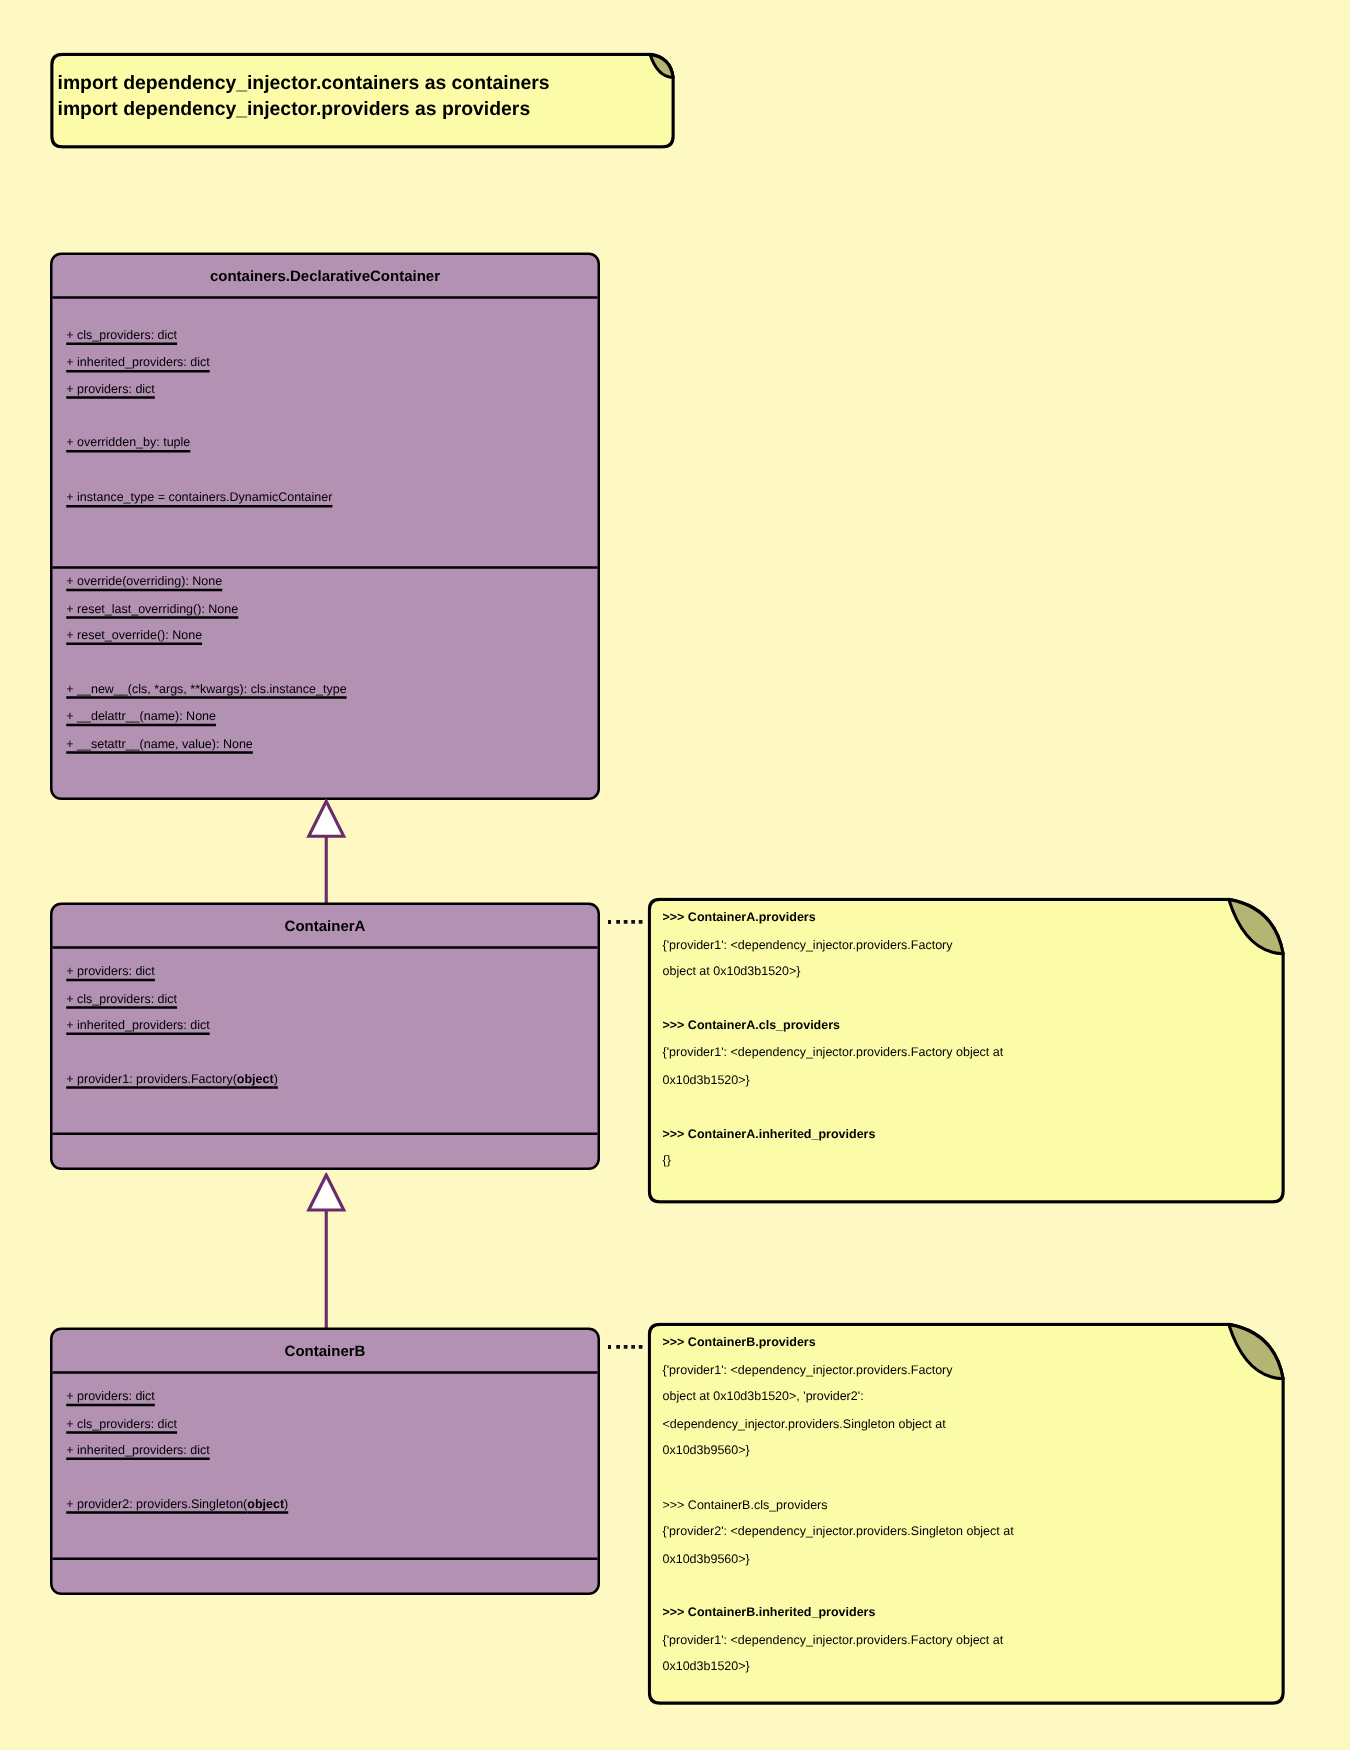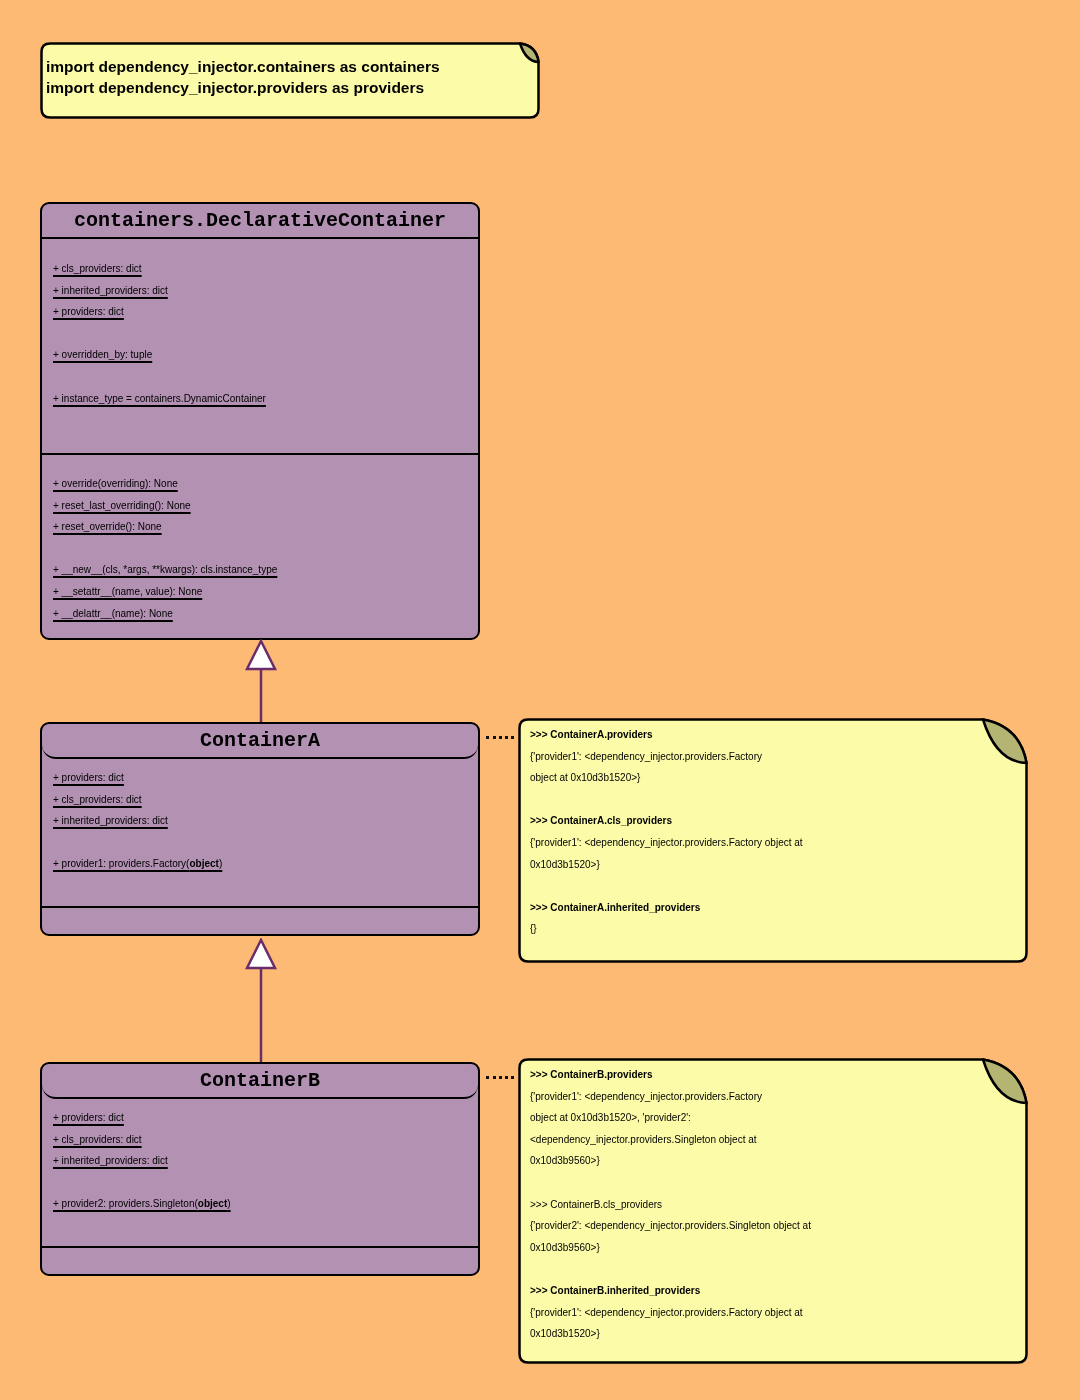--- a/index.html
+++ b/index.html
@@ -4,47 +4,47 @@
 <style>
   :root{
     --class-fill:#B291B2;
     --note-fill:#FCFCA8;
     --fold-fill:#B5B573;
     --arrow:#6A2C6A;
     --border:#000000;
   }
   html,body{margin:0;padding:0;}
   body{background:#ffffff;font-family:"Liberation Sans",sans-serif;color:#000;}
-  .canvas{position:relative;width:1080px;height:1400px;background:#fdba74;overflow:hidden;}
+  .canvas{position:relative;width:1080px;height:1400px;background:#fef9c3;overflow:hidden;}
 
   
   .note{position:absolute;}
   .note-bg{position:absolute;left:0;top:0;}
   .note-text{position:relative;padding:6px 12px;}
   .note .row{font-size:10px;line-height:21.6px;min-height:21.6px;white-space:nowrap;}
   #note-top .row{font-size:15.5px;line-height:21px;min-height:21px;font-weight:bold;}
   #note-top .note-text{padding:14px 6px;}
 
   
   .uml-class{position:absolute;background:var(--class-fill);
     border:2px solid var(--border);border-radius:9px;box-sizing:border-box;
     display:flex;flex-direction:column;}
   .uml-title{height:33px;display:flex;align-items:center;justify-content:center;
-    font-weight:bold;font-size:20px;border-bottom:2px solid var(--border);flex:0 0 auto;font-family:Liberation Mono, monospace;}
+    font-weight:bold;font-size:12px;border-bottom:2px solid var(--border);flex:0 0 auto;}
   .uml-compart{box-sizing:border-box;overflow:hidden;}
   .uml-compart .row{font-size:10px;line-height:21.6px;min-height:21.6px;white-space:nowrap;}
   .row.u{text-decoration:underline;text-decoration-thickness:1.5px;text-underline-offset:3px;}
   #class-0 .attrs{height:216px;border-bottom:2px solid var(--border);padding:19px 11px;}
-  #class-0 .methods{flex:1;padding:18px 11px;}
+  #class-0 .methods{flex:1;padding:0 11px;}
   #class-1 .attrs,#class-2 .attrs{height:147px;padding:8px 11px;}
   .uml-extra{flex:1;border-top:2px solid var(--border);}
   #class-0{left:40px;top:202px;width:440px;height:438px;}
   #class-1{left:40px;top:722px;width:440px;height:214px;}
   #class-2{left:40px;top:1062px;width:440px;height:214px;}
-  #class-1 .uml-title,#class-2 .uml-title{height:33px;border-radius:14px;}
+  #class-1 .uml-title,#class-2 .uml-title{height:33px;}
 
   
   .arrow-svg{position:absolute;}
   #arrow-0{left:243px;top:639px;}
   #arrow-1{left:243px;top:938px;}
   .arrow-line{stroke:var(--arrow);stroke-width:2.5;fill:none;}
   .arrow-head{stroke:var(--arrow);stroke-width:2.5;fill:#ffffff;stroke-linejoin:miter;}
 
   
   .dots{position:absolute;width:28px;height:0;border-top:3px dotted #111;}
@@ -81,22 +81,22 @@
         <div class="row u"><span>+ overridden_by: tuple</span></div>
         <div class="row"></div>
         <div class="row u"><span>+ instance_type = containers.DynamicContainer</span></div>
       </div>
     <div class="uml-compart methods">
         <div class="row u"><span>+ override(overriding): None</span></div>
         <div class="row u"><span>+ reset_last_overriding(): None</span></div>
         <div class="row u"><span>+ reset_override(): None</span></div>
         <div class="row"></div>
         <div class="row u"><span>+ __new__(cls, *args, **kwargs): cls.instance_type</span></div>
+        <div class="row u"><span>+ __delattr__(name): None</span></div>
         <div class="row u"><span>+ __setattr__(name, value): None</span></div>
-        <div class="row u"><span>+ __delattr__(name): None</span></div>
       </div>
   </div>
 
   <svg class="arrow-svg" id="arrow-0" width="36" height="84">
     <line class="arrow-line" x1="18" y1="30" x2="18" y2="84"></line>
     <polygon class="arrow-head" points="18,2 4,30 32,30"></polygon>
   </svg>
 
   <div class="uml-class" id="class-1">
     <div class="uml-title">ContainerA</div>

